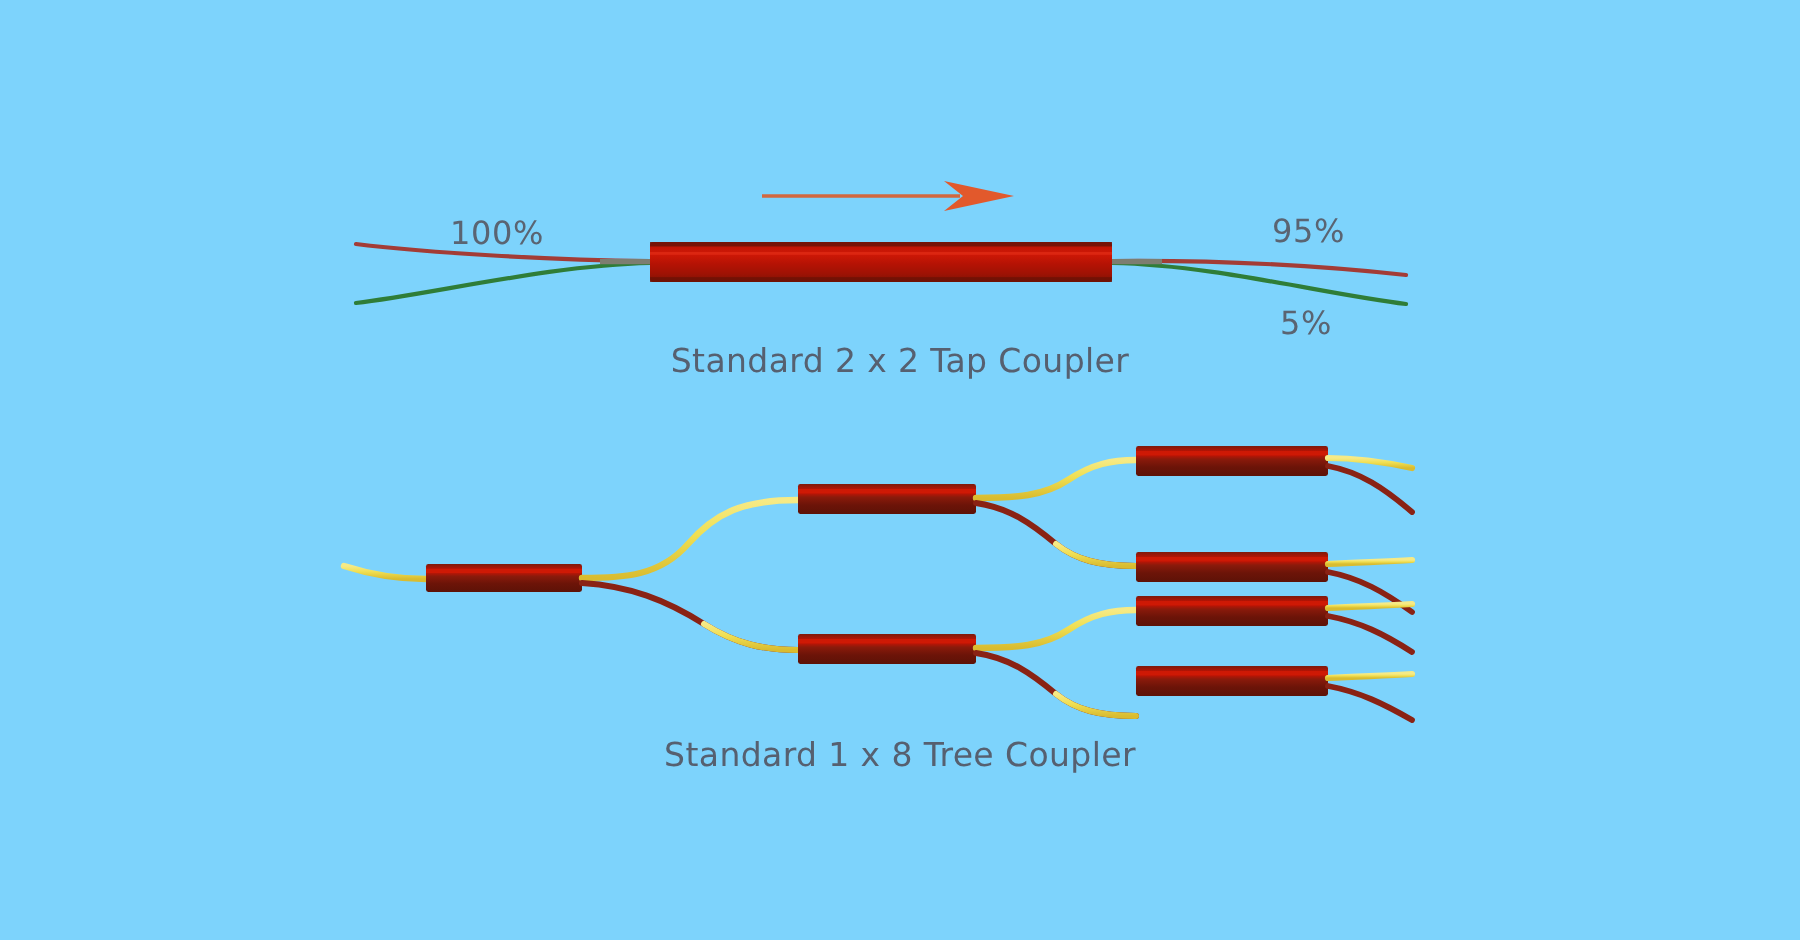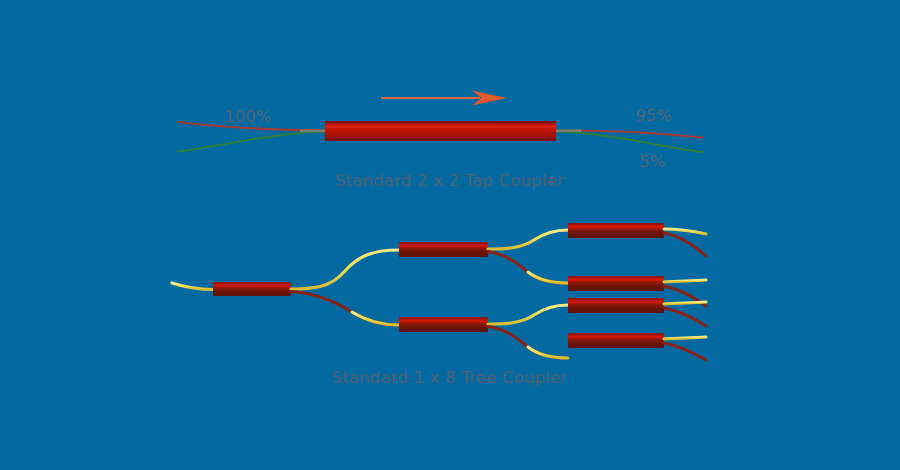--- a/index.html
+++ b/index.html
@@ -10,21 +10,21 @@
   body {
     width: 900px;
     height: 470px;
     font-family: "DejaVu Sans", sans-serif;
     overflow: hidden;
   }
   #page {
     position: relative;
     width: 900px;
     height: 470px;
-    background: #0369a1;
+    background: #7dd3fc;
   }
   .figure {
     position: absolute;
     left: 0;
     top: 0;
     width: 900px;
     height: 470px;
   }
   svg.diagram {
     display: block;

